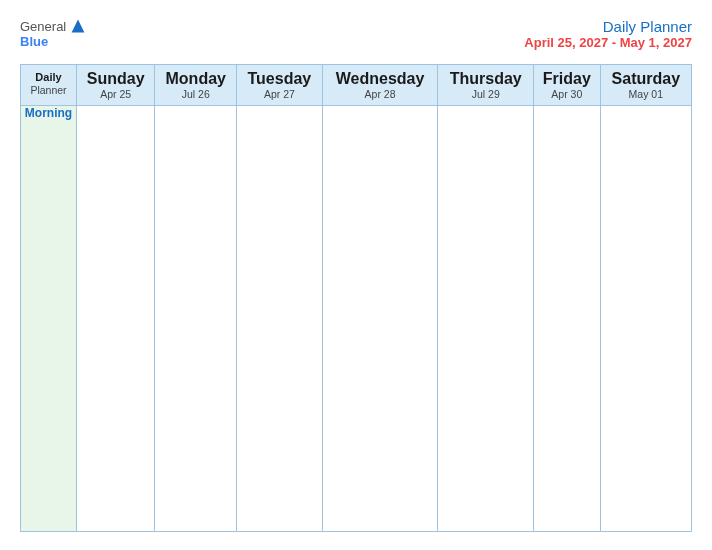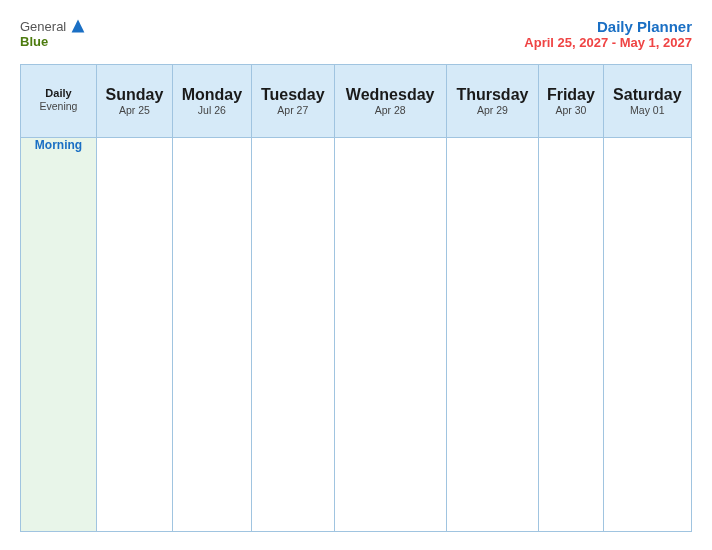--- a/index.html
+++ b/index.html
@@ -41,38 +41,38 @@
     }
 
     .logo-general {
       font-size: 13px;
       color: #555;
       font-weight: normal;
     }
 
     .logo-blue {
       font-size: 13px;
-      color: #4d7c0f;
+      color: #3b82f6;
       font-weight: bold;
     }
 
     .logo-icon {
       width: 16px;
       height: 16px;
       margin-left: 2px;
     }
 
     .title-area {
       text-align: right;
     }
 
     .title-main {
       font-size: 15px;
       color: #1a6fc4;
-      font-weight: bold;
+      font-weight: normal;
     }
 
     .title-date {
       font-size: 13px;
       color: #ef4444;
       font-weight: bold;
     }
 
     .calendar-table {
       width: 100%;
@@ -83,21 +83,21 @@
 
     .calendar-table th,
     .calendar-table td {
       border: 1px solid #a0c4e0;
       text-align: center;
       vertical-align: top;
     }
 
     .header-row th {
       background: #d6eaf8;
-      padding: 21px 3px;
+      padding: 5px 3px;
       font-size: 11px;
     }
 
     .header-row th .day-name {
       font-weight: bold;
       color: #1a1a1a;
       font-size: 16px;
       display: block;
     }
 
@@ -113,21 +113,21 @@
       line-height: 1.3;
     }
 
     .time-cell {
       background: #e8f5e9;
       font-weight: bold;
       color: #1a6fc4;
       font-size: 12px;
       text-align: center;
       vertical-align: middle;
-      width: 76px;
+      width: 56px;
       padding: 4px;
       margin-left: 40px;
     }
 
     .day-cell {
       background: #fff;
       width: calc((100% - 72px) / 7);
       height: 100%;
     }
 
@@ -161,42 +161,42 @@
       <div class="title-main">Daily Planner</div>
       <div class="title-date">April 25, 2027 - May 1, 2027</div>
     </div>
   </div>
 
   <table class="calendar-table">
     <thead>
       <tr class="header-row">
         <th class="label-cell">
           <span class="day-name">Daily</span>
-          <span class="day-date">Evening</span>
+          <span class="day-date">Planner</span>
         </th>
 
       <th>
             <span class="day-name">Sunday</span>
             <span class="day-date">Apr 25</span>
           </th>
           <th>
             <span class="day-name">Monday</span>
             <span class="day-date">Jul 26</span>
           </th>
           <th>
             <span class="day-name">Tuesday</span>
             <span class="day-date">Apr 27</span>
           </th>
           <th>
             <span class="day-name">Wednesday</span>
             <span class="day-date">Apr 28</span>
           </th>
           <th>
             <span class="day-name">Thursday</span>
-            <span class="day-date">Apr 29</span>
+            <span class="day-date">Jul 29</span>
           </th>
           <th>
             <span class="day-name">Friday</span>
             <span class="day-date">Apr 30</span>
           </th>
           <th>
             <span class="day-name">Saturday</span>
             <span class="day-date">May 01</span>
           </th>
         </tr>

